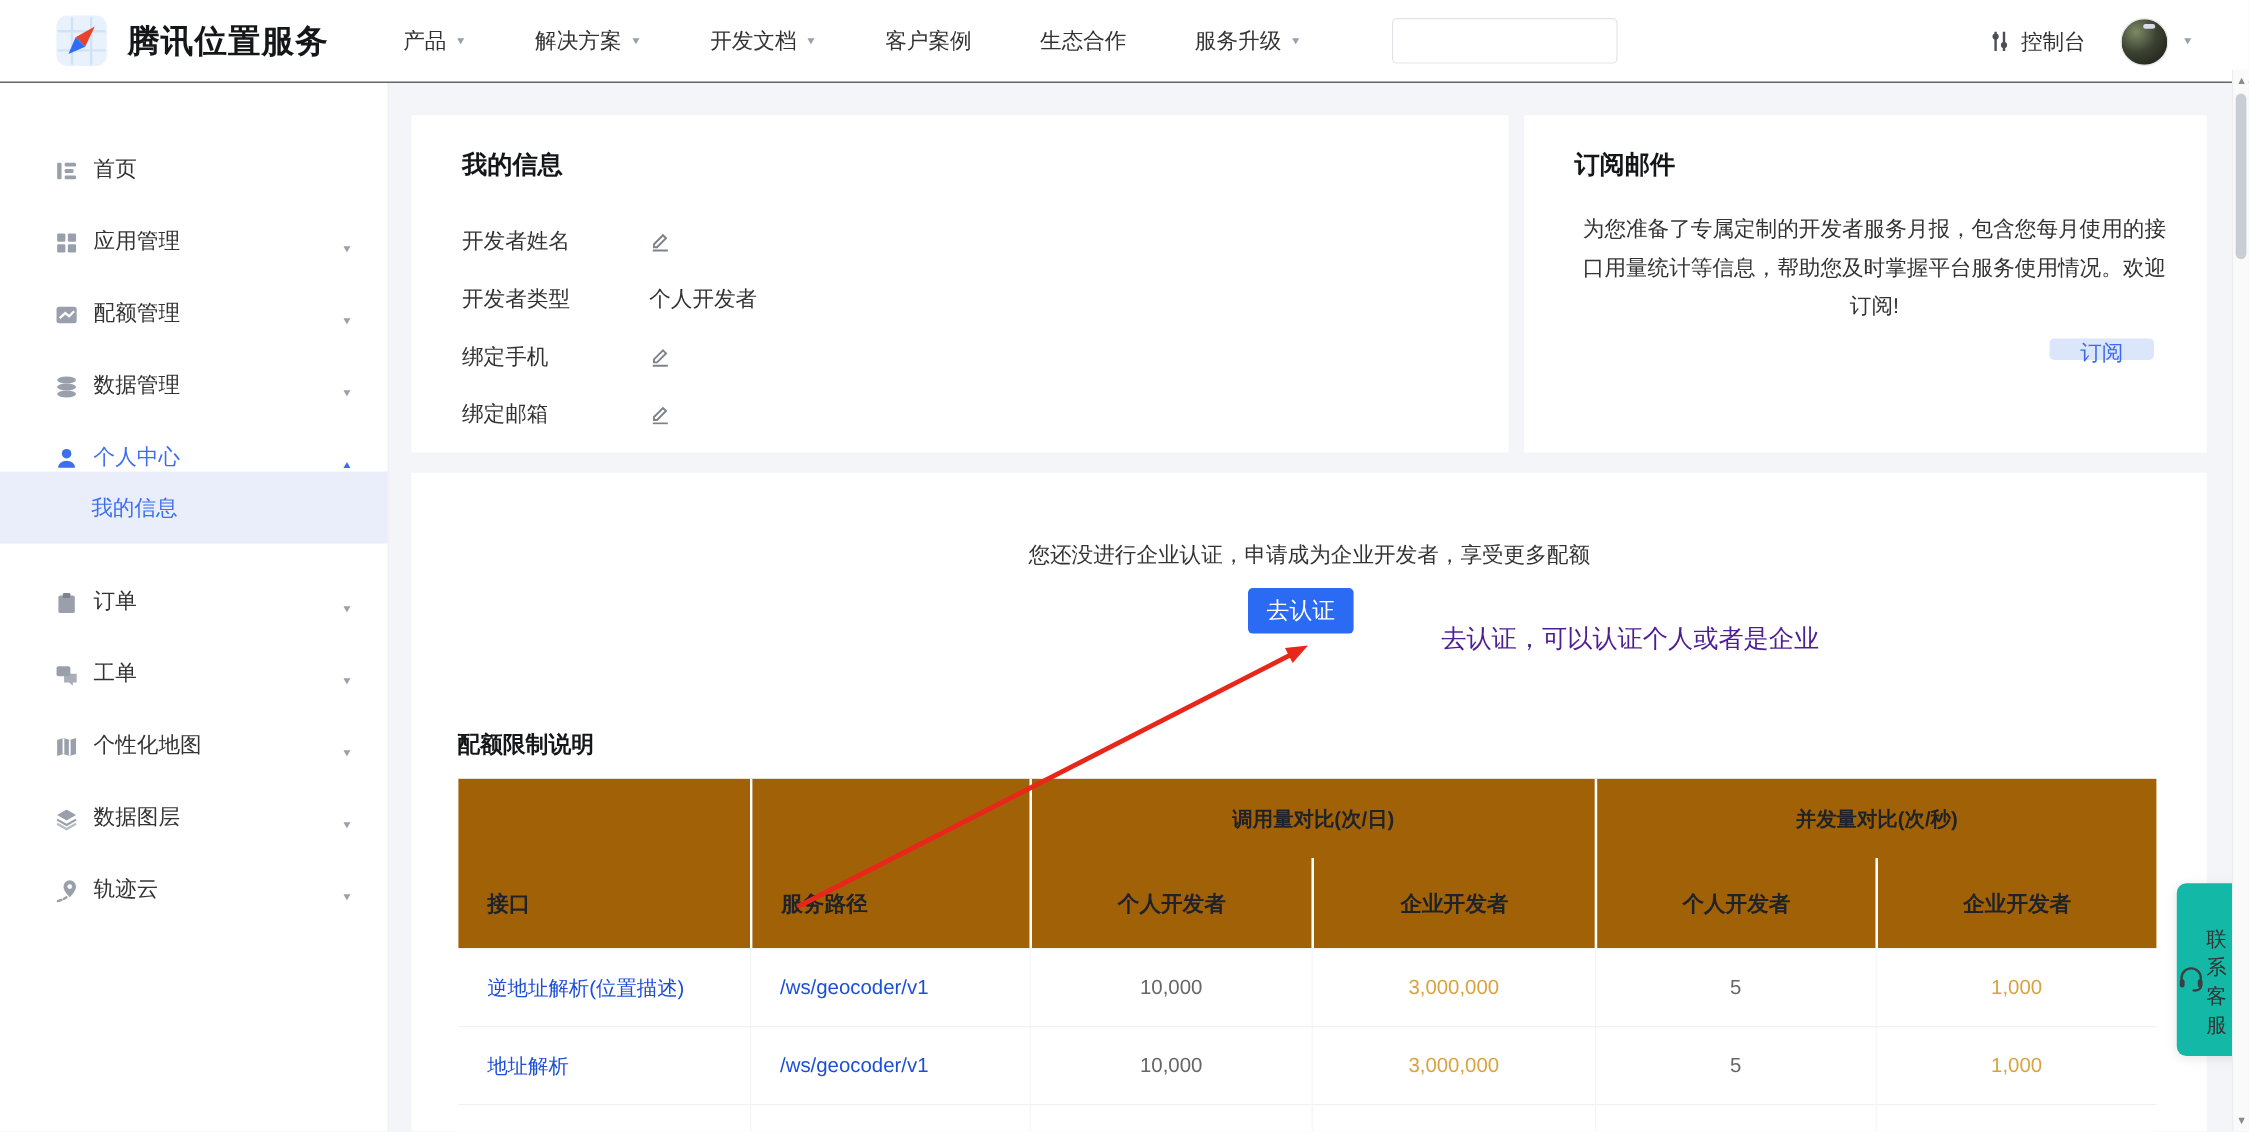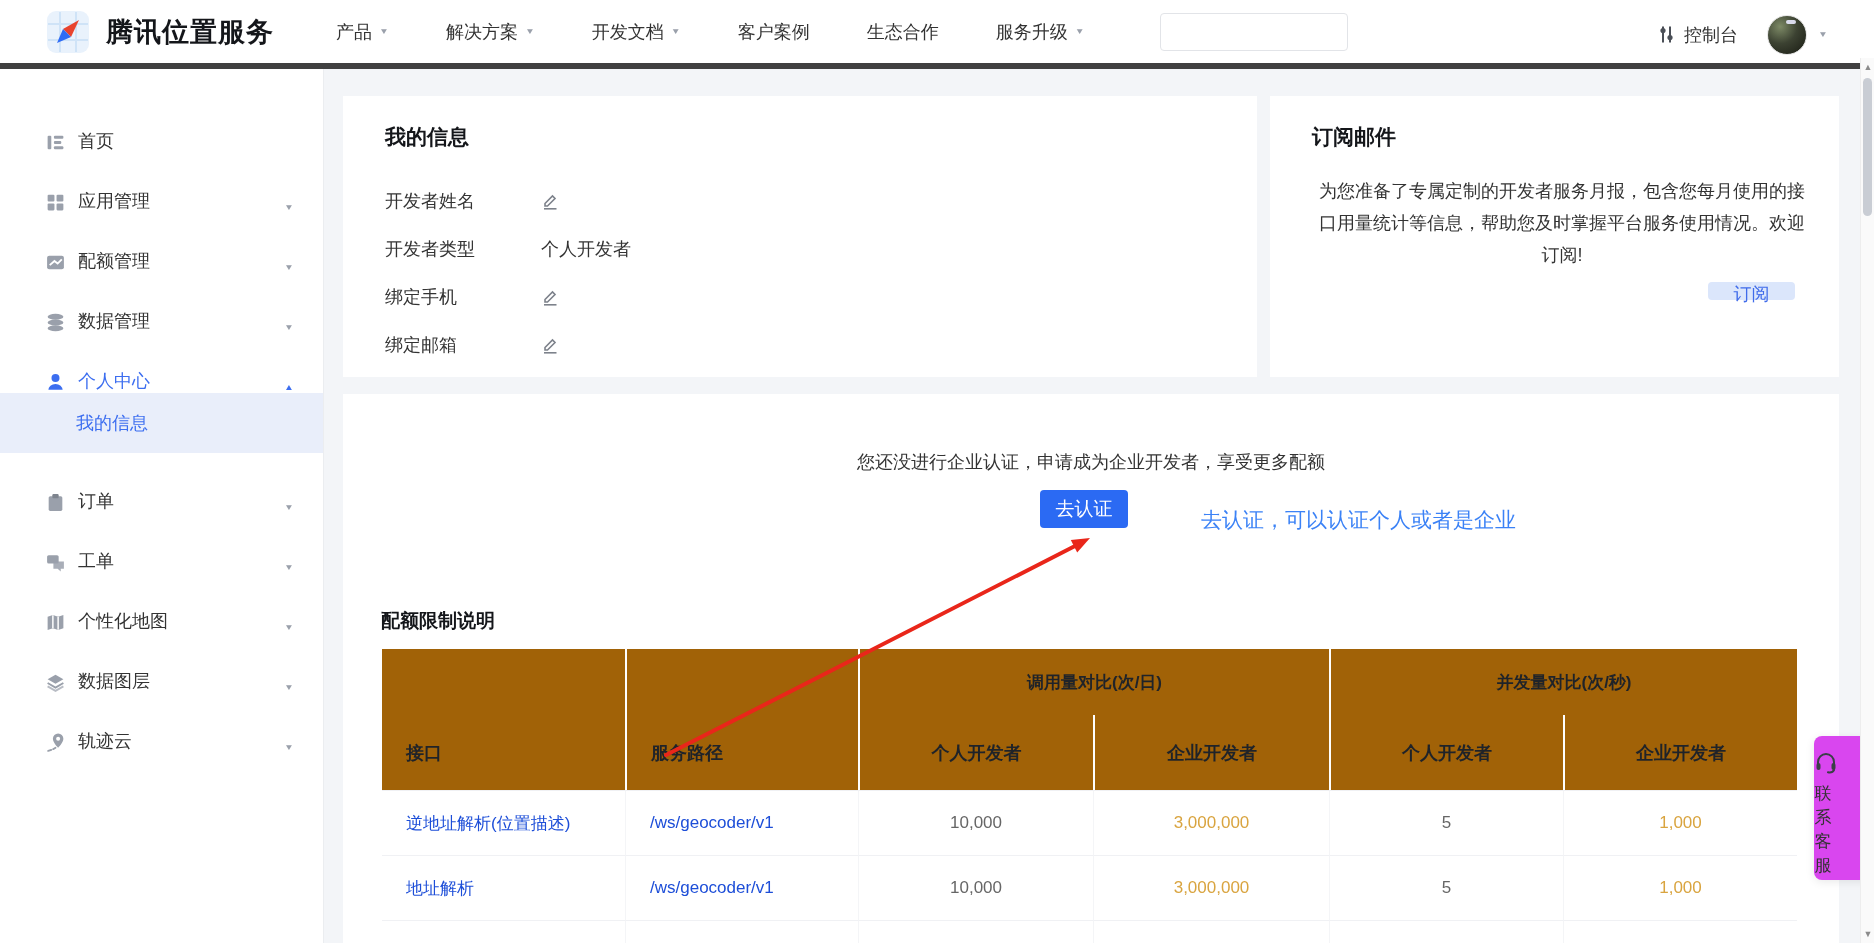--- a/index.html
+++ b/index.html
@@ -1,21 +1,21 @@
 <!DOCTYPE html>
 <html><head>
 <meta charset="utf-8">
 <style>
   * { margin:0; padding:0; box-sizing:border-box; }
   html,body { width:1874px; height:943px; overflow:hidden; }
   body { font-family:"Liberation Sans","DejaVu Sans",sans-serif; background:#f3f5f8; color:#333; position:relative; }
 
   
   .navbar { position:absolute; left:0; top:0; width:1874px; height:69px; background:#fff;
-            border-bottom:6px solid #404040; display:flex; align-items:center; z-index:30; }
+            border-bottom:1px solid #404040; display:flex; align-items:center; z-index:30; }
   .brand { display:flex; align-items:center; gap:16px; margin-left:46px; }
   .brand-name { font-size:27px; font-weight:bold; color:#14161a; letter-spacing:1px; }
   .nav-menu { display:flex; align-items:center; margin-left:62px; }
   .nav-item { display:flex; align-items:center; gap:7px; font-size:18px; color:#333; margin-right:57px; cursor:pointer; }
   .caret { font-size:10px; color:#9aa0ab; transform:scaleY(.85); }
   .search-box { width:188px; height:38px; border:1px solid #e2e4e8; border-radius:4px; background:#fff;
                 display:flex; align-items:center; justify-content:flex-end; margin-left:18px; }
   .search-box input { border:none; outline:none; flex:1; height:100%; padding:0 6px 0 12px; font-size:16px; background:transparent; }
   .nav-right { position:absolute; right:46px; top:0; height:69px; display:flex; align-items:center; gap:11px; }
   .console { display:flex; align-items:center; gap:8px; font-size:18px; color:#333; cursor:pointer; }
@@ -51,21 +51,21 @@
 
   .subscribe-card { left:946px; top:27px; width:569px; height:281px; padding:27px 42px; }
   .sub-body { margin-top:24px; width:500px; font-size:18px; line-height:32px; color:#333; word-break:break-all;text-align:center; }
   .sub-btn { position:absolute; right:44px; top:186px; width:87px; height:18px; background:#dbe6fb; color:#3f6bea;
              border:none; border-radius:4px; font-size:18px; cursor:pointer; font-family:inherit; }
 
   .section-card { left:19px; top:325px; width:1496px; height:549px; }
   .cert-msg { position:absolute; left:0; right:0; top:56px; text-align:center; font-size:18px; color:#333; }
   .cert-btn { position:absolute; left:697px; top:96px; width:88px; height:38px; background:#2b6af3; color:#fff;
               border:none; border-radius:4px; font-size:19px; cursor:pointer; font-family:inherit; }
-  .cert-note { position:absolute; left:858px; top:112px; font-size:21px; color:#3b82f6; white-space:nowrap; }
+  .cert-note { position:absolute; left:858px; top:124px; font-size:21px; color:#4c1d95; white-space:nowrap; }
   .quota-title { position:absolute; left:38px; top:214px; font-size:19px; font-weight:bold; color:#14161a; }
 
   .quota-table { position:absolute; left:39px; top:255px; width:1415px;
                  display:grid; grid-template-columns:243px 233px 235px 236px 234px 234px;
                  grid-auto-rows:auto; font-size:17px; }
   .th { background:#a16207; display:flex; align-items:center; font-weight:bold; color:#1f2329; border-left:2px solid #fff; }
   .th.first { border-left:none; }
   .th.h1 { height:66px; }
   .th.h2 { height:75px; font-size:18px; }
   .th.span2 { grid-column:span 2; justify-content:center; }
@@ -75,23 +75,23 @@
         border-left:1px solid #f4f5f7; color:#1d4ed8; }
   .td.first { border-left:none; padding-left:24px; }
   .td.path { padding-left:24px; }
   .td.num { justify-content:center; color:#666; }
   .td.ent { justify-content:center; color:#d9a43f; }
 
   
   .anno-arrow { position:absolute; left:0; top:0; width:1874px; height:943px; pointer-events:none; z-index:40; }
 
   
-  .support-tab { position:absolute; left:1814px; top:736px; width:54px; height:144px; background:#d946ef;
+  .support-tab { position:absolute; left:1814px; top:736px; width:54px; height:144px; background:#14b8a6;
                  border-radius:8px 0 0 8px; box-shadow:0 2px 10px rgba(0,0,0,.09); z-index:45;
-                 display:flex; flex-direction:column; padding-top:14px; cursor:pointer; }
+                 display:flex; align-items:center; padding-top:14px; cursor:pointer; }
   .support-text { margin-top:8px; width:18px; font-size:17px; line-height:24px; color:#333; word-break:break-all; text-align:center; }
 
   
   .scrollbar { position:absolute; right:0; top:58px; width:14px; bottom:0; background:#fafafa;
                border-left:1px solid #ededed; z-index:60; }
   .sb-arrow { position:absolute; left:0; width:14px; height:14px; font-size:9px; color:#8b8b8b;
               display:flex; align-items:center; justify-content:center; }
   .sb-up { top:2px; } .sb-down { bottom:2px; }
   .sb-thumb { position:absolute; left:2px; top:20px; width:9px; height:138px; background:#c9cdd4; border-radius:5px; }
 </style>

